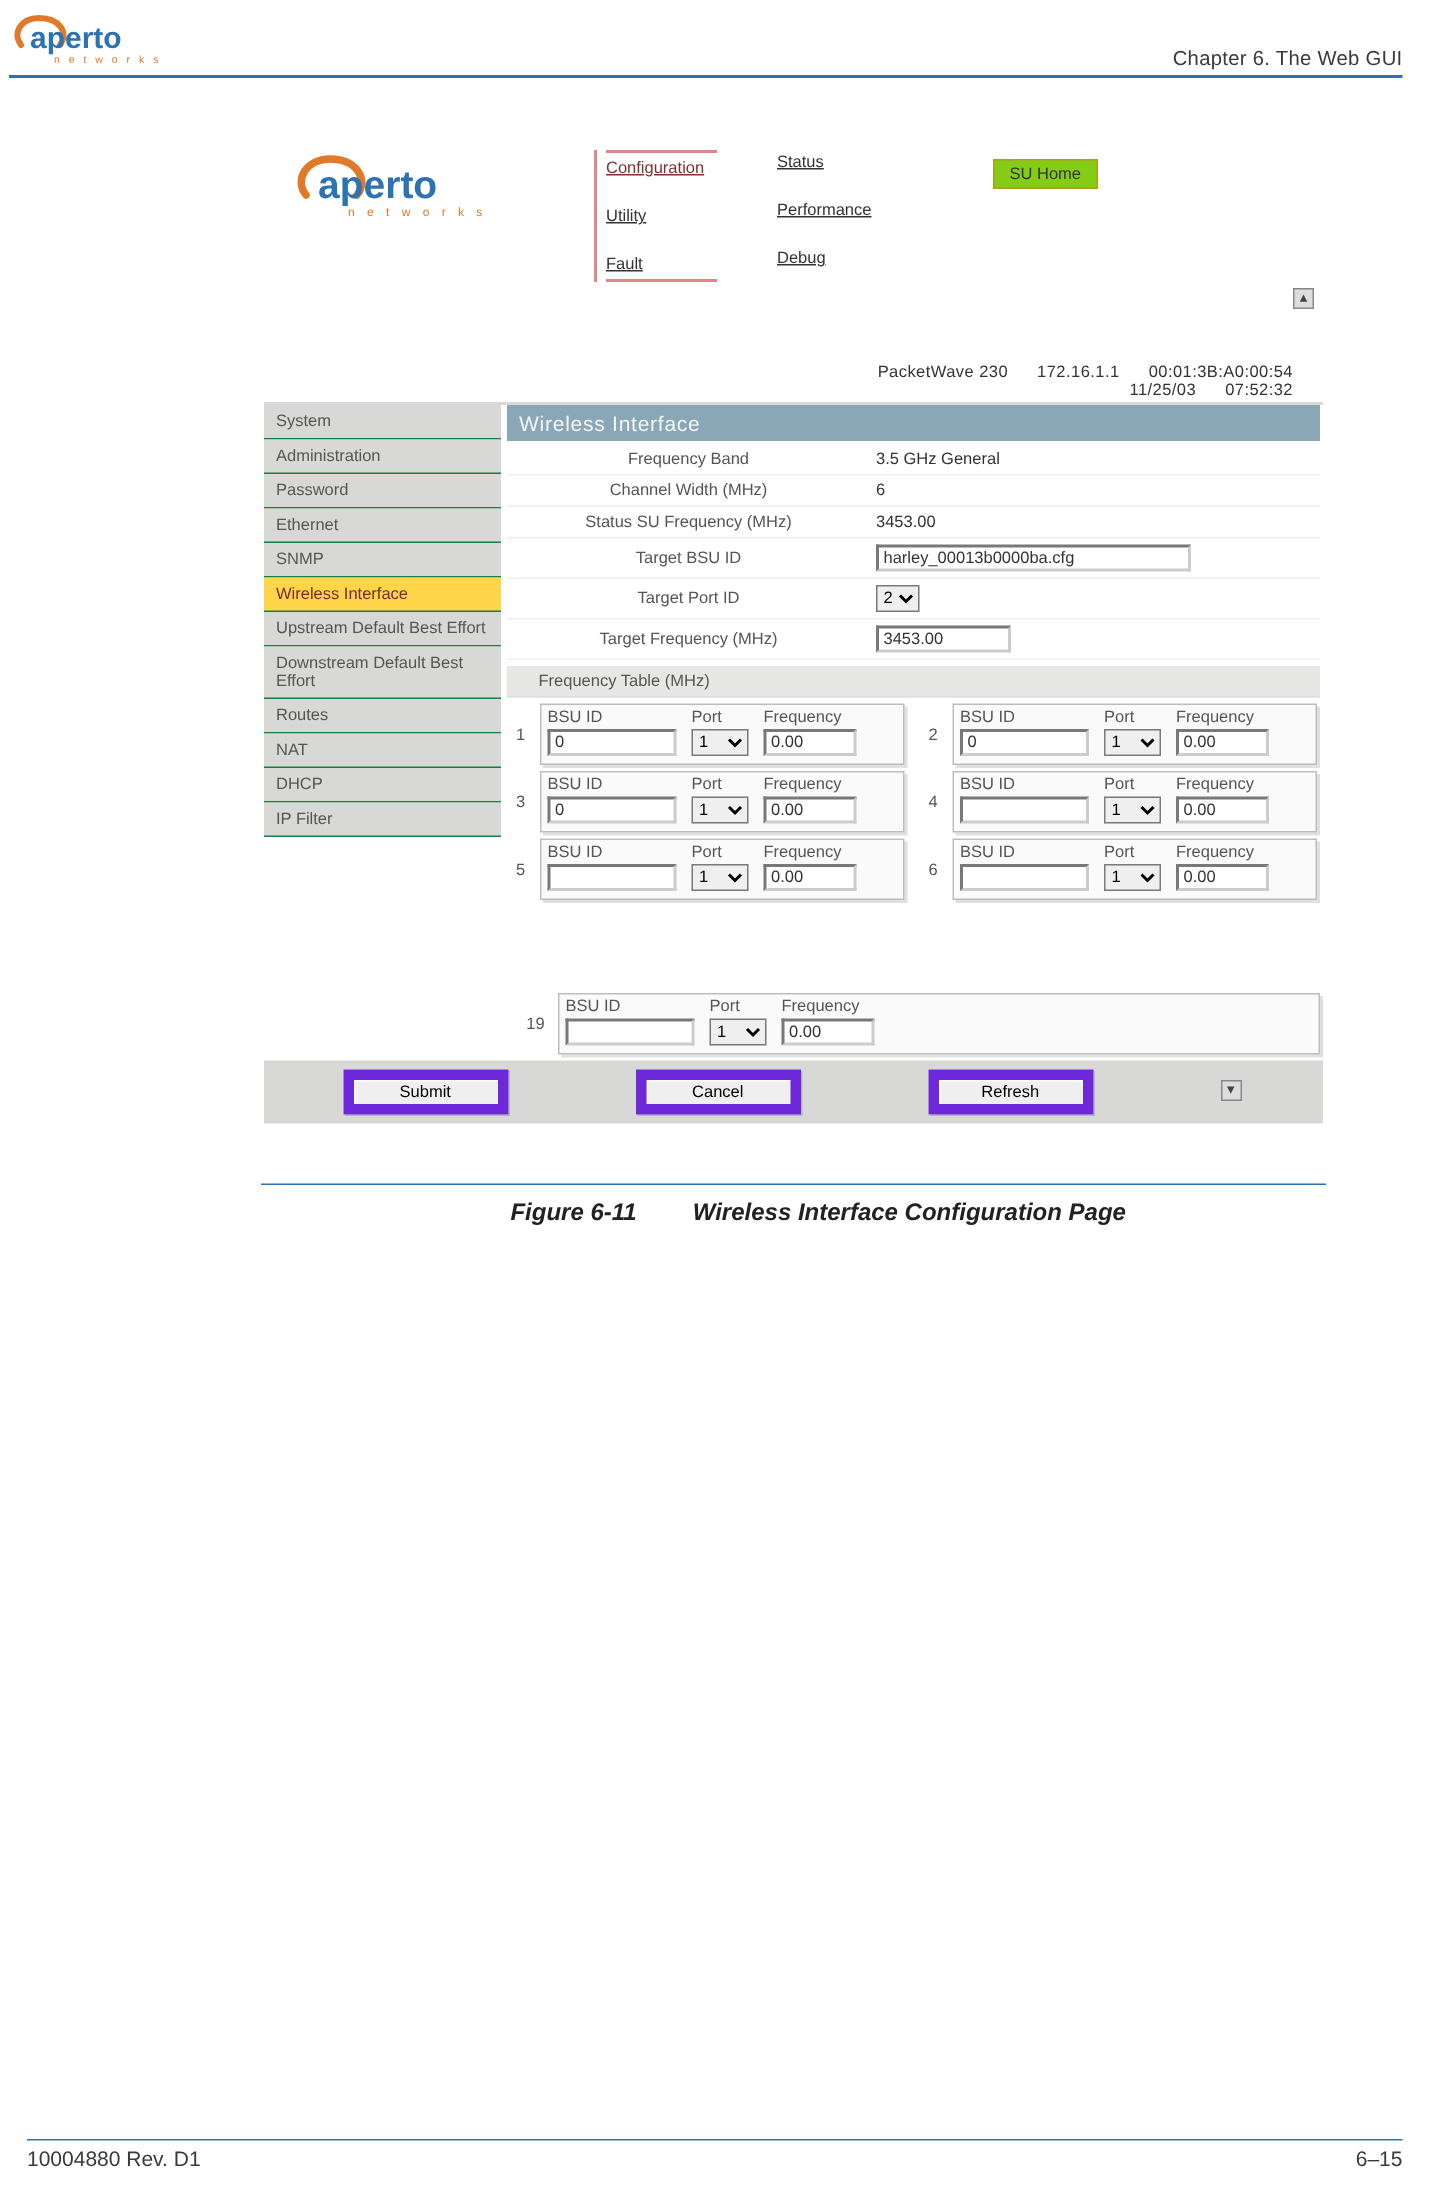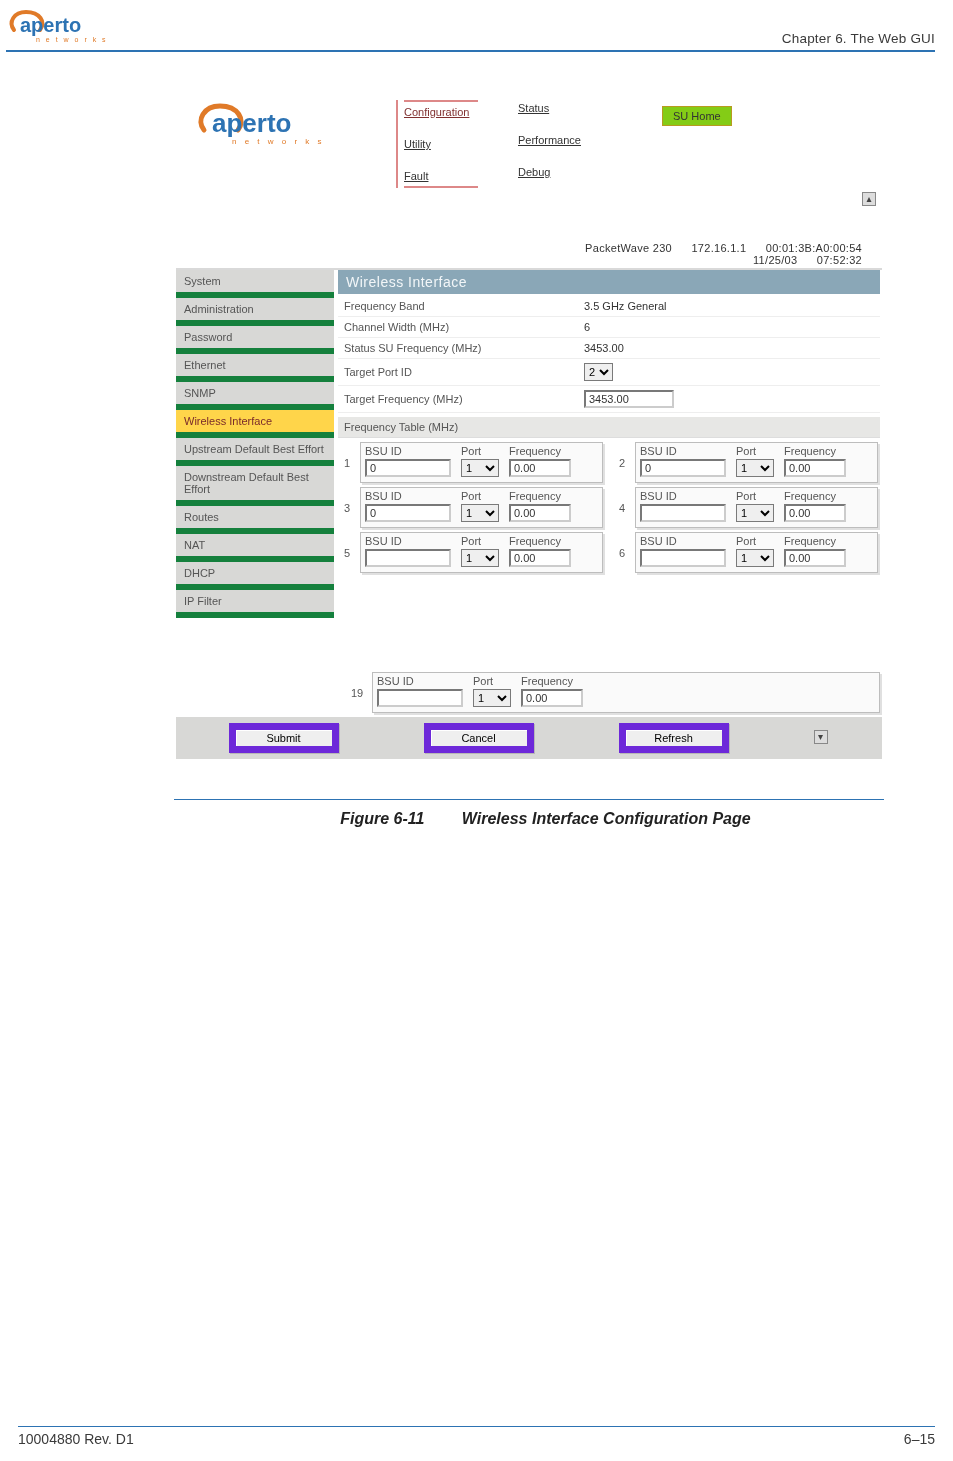--- a/index.html
+++ b/index.html
@@ -33,33 +33,33 @@
 
   .su-home { margin-left: 30px; margin-top: 6px; }
   .su-home .btn { background: #84cc16; border: 1px solid #b89a20; color: #333; font-size: 11px; padding: 3px 10px; cursor: pointer; }
 
   .infoline { text-align: right; padding: 50px 20px 2px 0; font-size: 11px; color: #333; letter-spacing: .3px; }
   .infoline .seg { display:inline-block; margin-left: 16px; }
   .scroll-arrow { position:absolute; right:6px; top:102px; width:14px; height:14px; border:1px solid #888; background:#ddd; font-size:10px; text-align:center; line-height:12px; color:#444; cursor:pointer; }
 
   .body-cols { display: flex; align-items: flex-start; border-top: 2px solid #d9d9d9; }
   .sidebar { width: 158px; }
-  .sidebar .item { background: #d8d8d6; border-bottom: 6px solid #15803d; padding: 5px 8px; font-size: 11px; color: #555; cursor: pointer; }
+  .sidebar .item { background: #d8d8d6; border-bottom: 1px solid #15803d; padding: 5px 8px; font-size: 11px; color: #555; cursor: pointer; }
   .sidebar .item.active { background: #ffd54a; color: #7a2a2a; }
 
   .main { flex: 1; padding: 0 2px 4px 4px; }
   .panel-title { background: #8aa7b7; color: #f2f6f8; font-size: 14px; padding: 4px 8px; margin-bottom: 2px; letter-spacing:.5px; }
   .field-row { display: flex; align-items: center; border-bottom: 1px solid #eee; padding: 4px 6px; gap: 10px; }
-  .field-row .lab { width: 230px; color: #555; }
+  .field-row .lab { width: 230px; color: #555; text-align: center; }
   .field-row .val { color: #333; }
   .inset-input { font: 11px Tahoma, Arial, sans-serif; padding: 1px 3px; border: 2px inset #ccc; background: #fff; color: #333; height: 18px; }
   .sel { font: 11px Tahoma, Arial, sans-serif; height: 18px; border:1px solid #7a7a7a; background:#efefef; }
   .sel.hl { background:#2b4ea8; color:#fff; }
 
-  .subhdr { background: #e7e7e5; color:#555; padding: 4px 6px; margin-top: 4px; border-bottom:1px solid #ddd; }
+  .subhdr { background: #e7e7e5; color:#555; padding: 4px 21px; margin-top: 4px; border-bottom:1px solid #ddd; }
 
   .freq-grid { display: grid; grid-template-columns: 1fr 1fr; gap: 4px 12px; padding: 4px 2px; }
   .freq-cell { display:flex; align-items:center; gap:6px; }
   .freq-cell .num { width: 14px; text-align:center; color:#555; }
   .freq-card { flex:1; border:1px solid #bdbdbd; background:#fafafa; box-shadow: 2px 2px 0 rgba(0,0,0,.12); padding: 2px 4px 5px 4px; }
   .freq-card .hdrs { display:flex; gap:10px; color:#555; }
   .freq-card .hdrs span:nth-child(1){ width:86px; }
   .freq-card .hdrs span:nth-child(2){ width:38px; }
   .freq-card .hdrs span:nth-child(3){ width:62px; }
   .freq-card .inps { display:flex; gap:10px; margin-top:2px; }
@@ -172,20 +172,24 @@
           </div>
           <div class="field-row">
             <div class="lab">Channel Width (MHz)</div>
             <div class="val">6</div>
           </div>
           <div class="field-row">
             <div class="lab">Status SU Frequency (MHz)</div>
             <div class="val">3453.00</div>
           </div>
           <div class="field-row">
+            <div class="lab">Target BSU ID</div>
+            <input class="inset-input" style="width: 210px;" value="harley_00013b0000ba.cfg">
+          </div>
+          <div class="field-row">
             <div class="lab">Target Port ID</div>
             <select class="sel">
               <option>2</option>
             </select>
           </div>
           <div class="field-row">
             <div class="lab">Target Frequency (MHz)</div>
             <input class="inset-input" style="width: 90px;" value="3453.00">
           </div>
 

